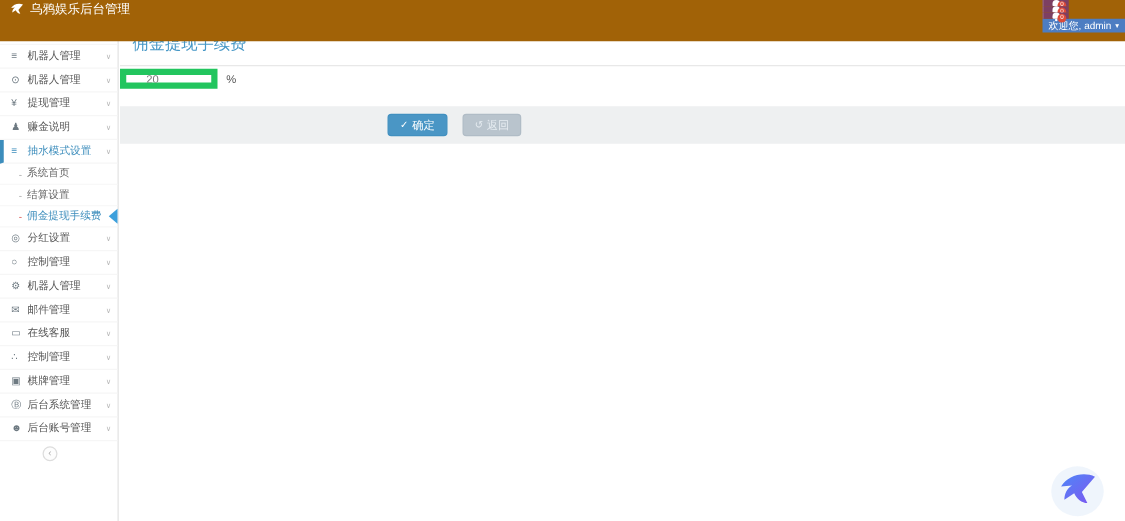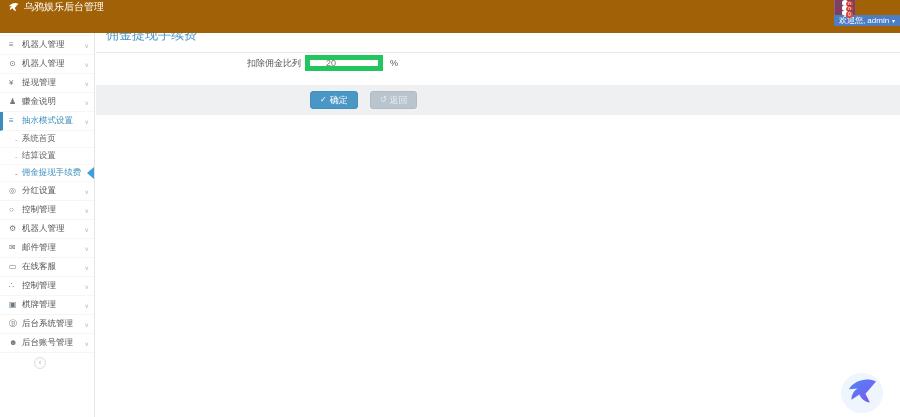--- a/index.html
+++ b/index.html
@@ -205,21 +205,20 @@
 
   <div class="collapse-toggle">
     <span>‹</span>
   </div>
 </nav>
 
 <main class="main">
   <h1 class="page-title">佣金提现手续费</h1>
 
   <div class="form-row">
-    <label class="form-label">扣除佣金比列</label>
     <input class="form-input" type="text" value="20" style="">
     <span class="unit">%</span>
   </div>
 
   <div class="actions-bar">
     <button class="btn btn-confirm">
       <span class="ico">✓</span>
       <span>确定</span>
     </button>
     <button class="btn btn-back">

